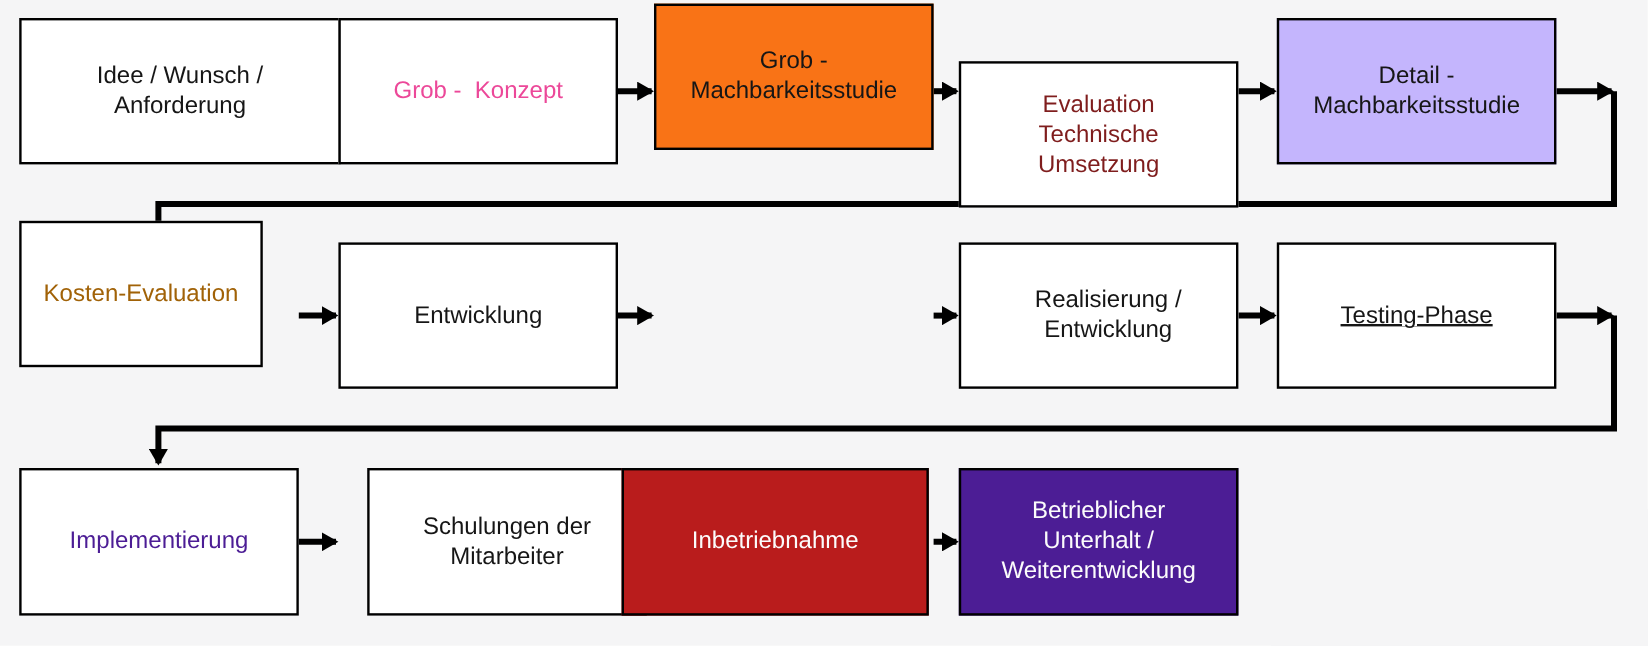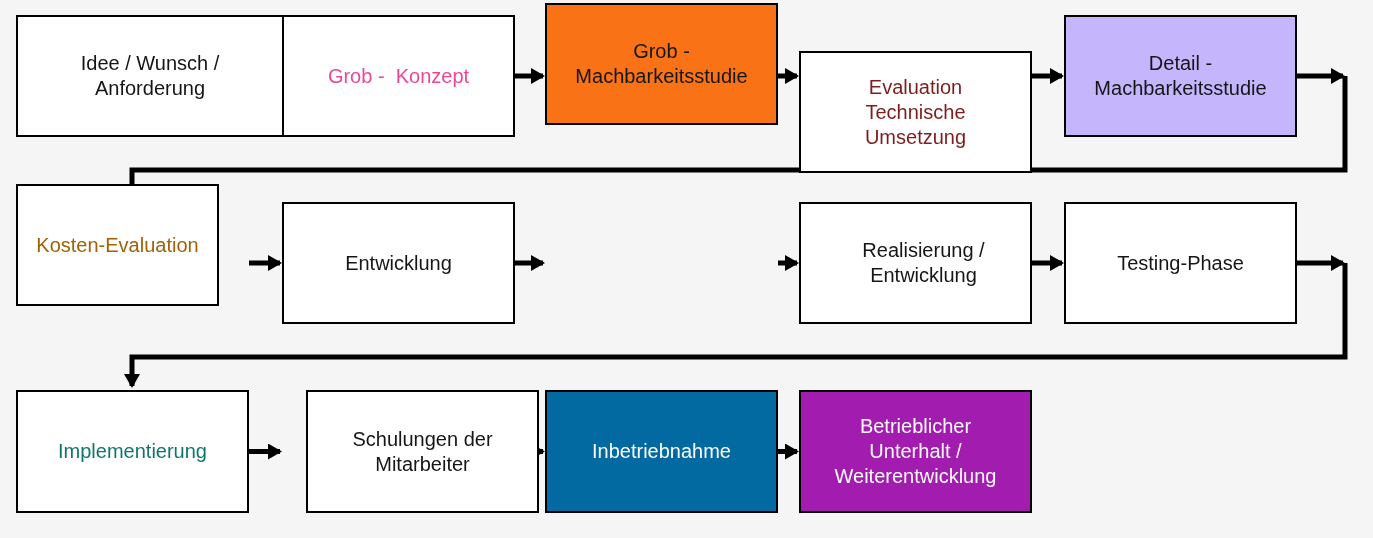--- a/index.html
+++ b/index.html
@@ -77,31 +77,31 @@
     <div class="flow-box light" style="left: 16px; top: 184px; width: 203px; height: 122px; border-color: rgb(0, 0, 0); background: rgb(255, 255, 255); color: #a16207;">
       <span class="flow-label">Kosten-Evaluation</span>
     </div>
     <div class="flow-box light" style="left: 282px; top: 202px; width: 233px; height: 122px; border-color: rgb(0, 0, 0); background: rgb(255, 255, 255); color: rgb(22, 22, 22);">
       <span class="flow-label">Entwicklung</span>
     </div>
     <div class="flow-box light" style="left: 799px; top: 202px; width: 233px; height: 122px; border-color: rgb(0, 0, 0); background: rgb(255, 255, 255); color: rgb(22, 22, 22); padding-left: 24px;">
       <span class="flow-label">Realisierung /
 Entwicklung</span>
     </div>
-    <div class="flow-box light" style="left: 1064px; top: 202px; width: 233px; height: 122px; border-color: rgb(0, 0, 0); background: rgb(255, 255, 255); color: rgb(22, 22, 22);">
+    <div class="flow-box light" style="left: 1064px; top: 202px; width: 233px; height: 122px; border-color: rgb(0, 0, 0); background: rgb(255, 255, 255); color: rgb(22, 22, 22); text-decoration: underline;">
       <span class="flow-label">Testing-Phase</span>
     </div>
-    <div class="flow-box light" style="left: 16px; top: 390px; width: 233px; height: 123px; border-color: rgb(0, 0, 0); background: rgb(255, 255, 255); color: #0f766e;">
+    <div class="flow-box light" style="left: 16px; top: 390px; width: 233px; height: 123px; border-color: rgb(0, 0, 0); background: rgb(255, 255, 255); color: #4c1d95;">
       <span class="flow-label">Implementierung</span>
     </div>
     <div class="flow-box light" style="left: 282px; top: 390px; width: 233px; height: 123px; border-color: rgb(0, 0, 0); background: rgb(255, 255, 255); color: rgb(22, 22, 22); margin-left: 24px;">
       <span class="flow-label">Schulungen der
 Mitarbeiter</span>
     </div>
-    <div class="flow-box dark" style="left: 545px; top: 390px; width: 233px; height: 123px; border-color: rgb(0, 0, 0); background: #0369a1; color: rgb(252, 252, 252);">
+    <div class="flow-box dark" style="left: 518px; top: 390px; width: 256px; height: 123px; border-color: rgb(0, 0, 0); background: #b91c1c; color: rgb(252, 252, 252);">
       <span class="flow-label">Inbetriebnahme</span>
     </div>
-    <div class="flow-box dark" style="left: 799px; top: 390px; width: 233px; height: 123px; border-color: rgb(0, 0, 0); background: #a21caf; color: rgb(252, 252, 252); justify-content: center;">
+    <div class="flow-box dark" style="left: 799px; top: 390px; width: 233px; height: 123px; border-color: rgb(0, 0, 0); background: #4c1d95; color: rgb(252, 252, 252); justify-content: center;">
       <span class="flow-label">Betrieblicher
 Unterhalt /
 Weiterentwicklung</span>
     </div>
   </div>
 
 </body></html>

